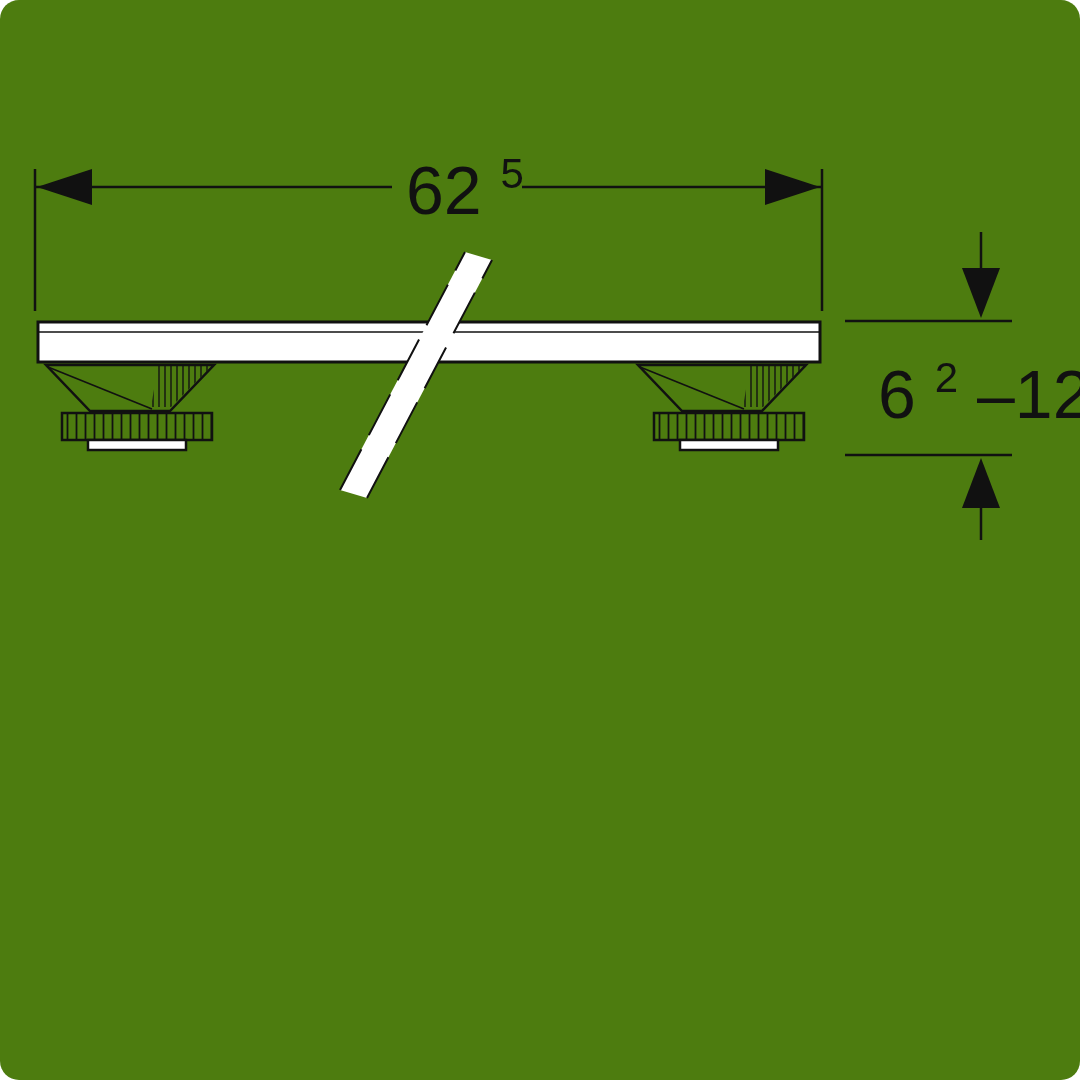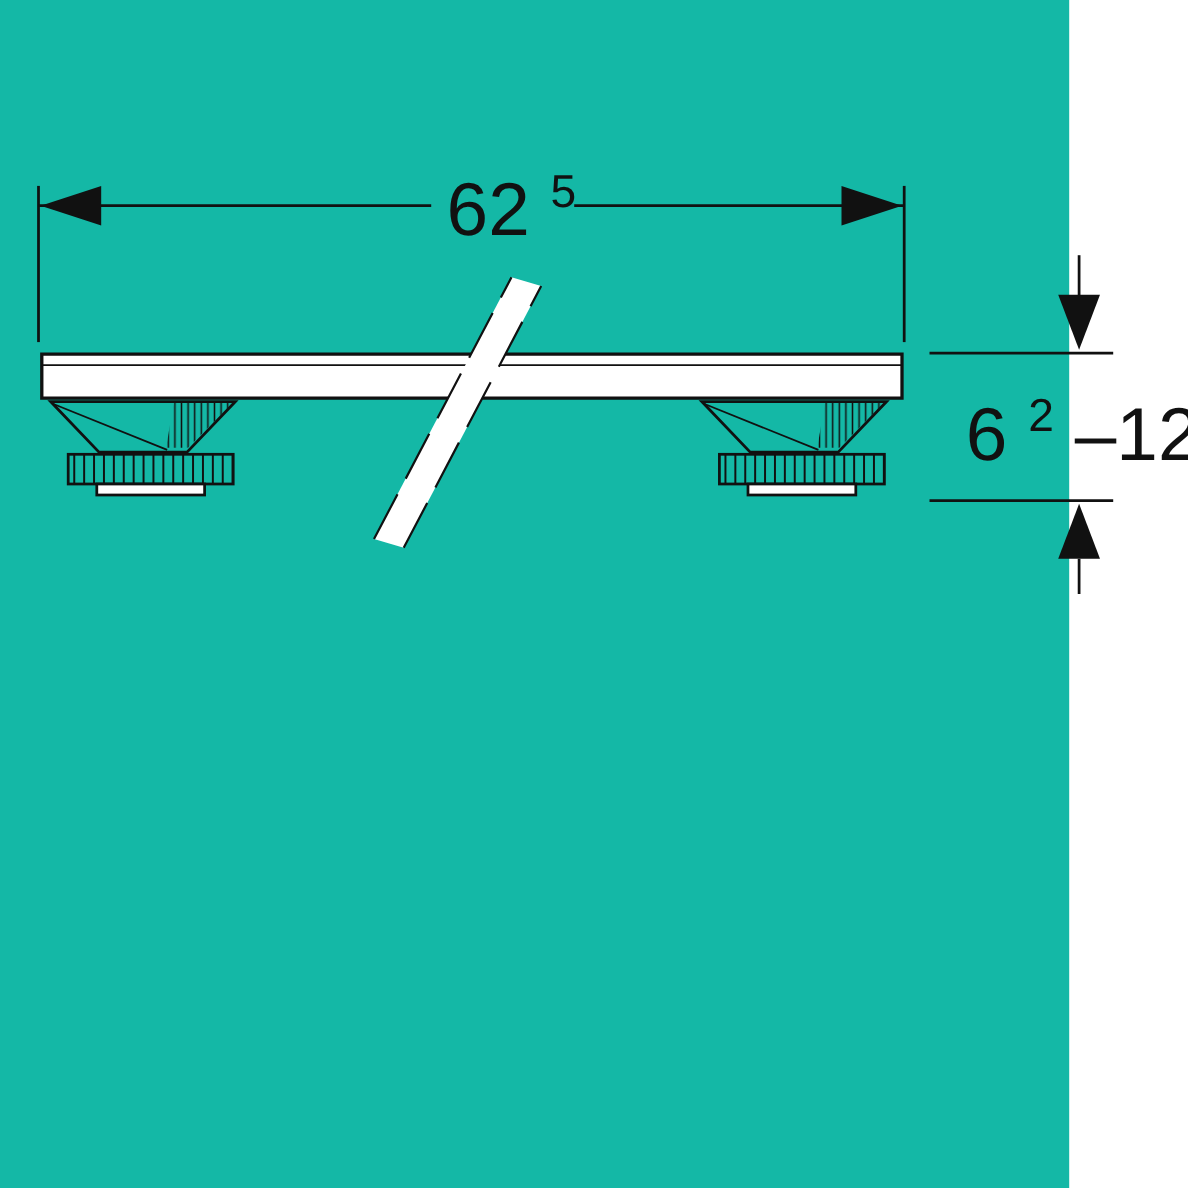--- a/index.html
+++ b/index.html
@@ -6,23 +6,24 @@
     margin: 0;
     padding: 0;
     background: #ffffff;
     width: 1080px;
     height: 1080px;
     overflow: hidden;
     font-family: "Liberation Sans", sans-serif;
   }
   .stage {
     position: relative;
-    width: 972px;
+    width: 1080px;
     height: 1080px;
-    background: #14b8a6;
+    background: #4d7c0f;
+    border-radius: 19px;
   }
   svg text {
     font-family: "Liberation Sans", sans-serif;
     fill: #111111;
   }
 </style>
 </head>
 <body>
 
 <div class="stage">

